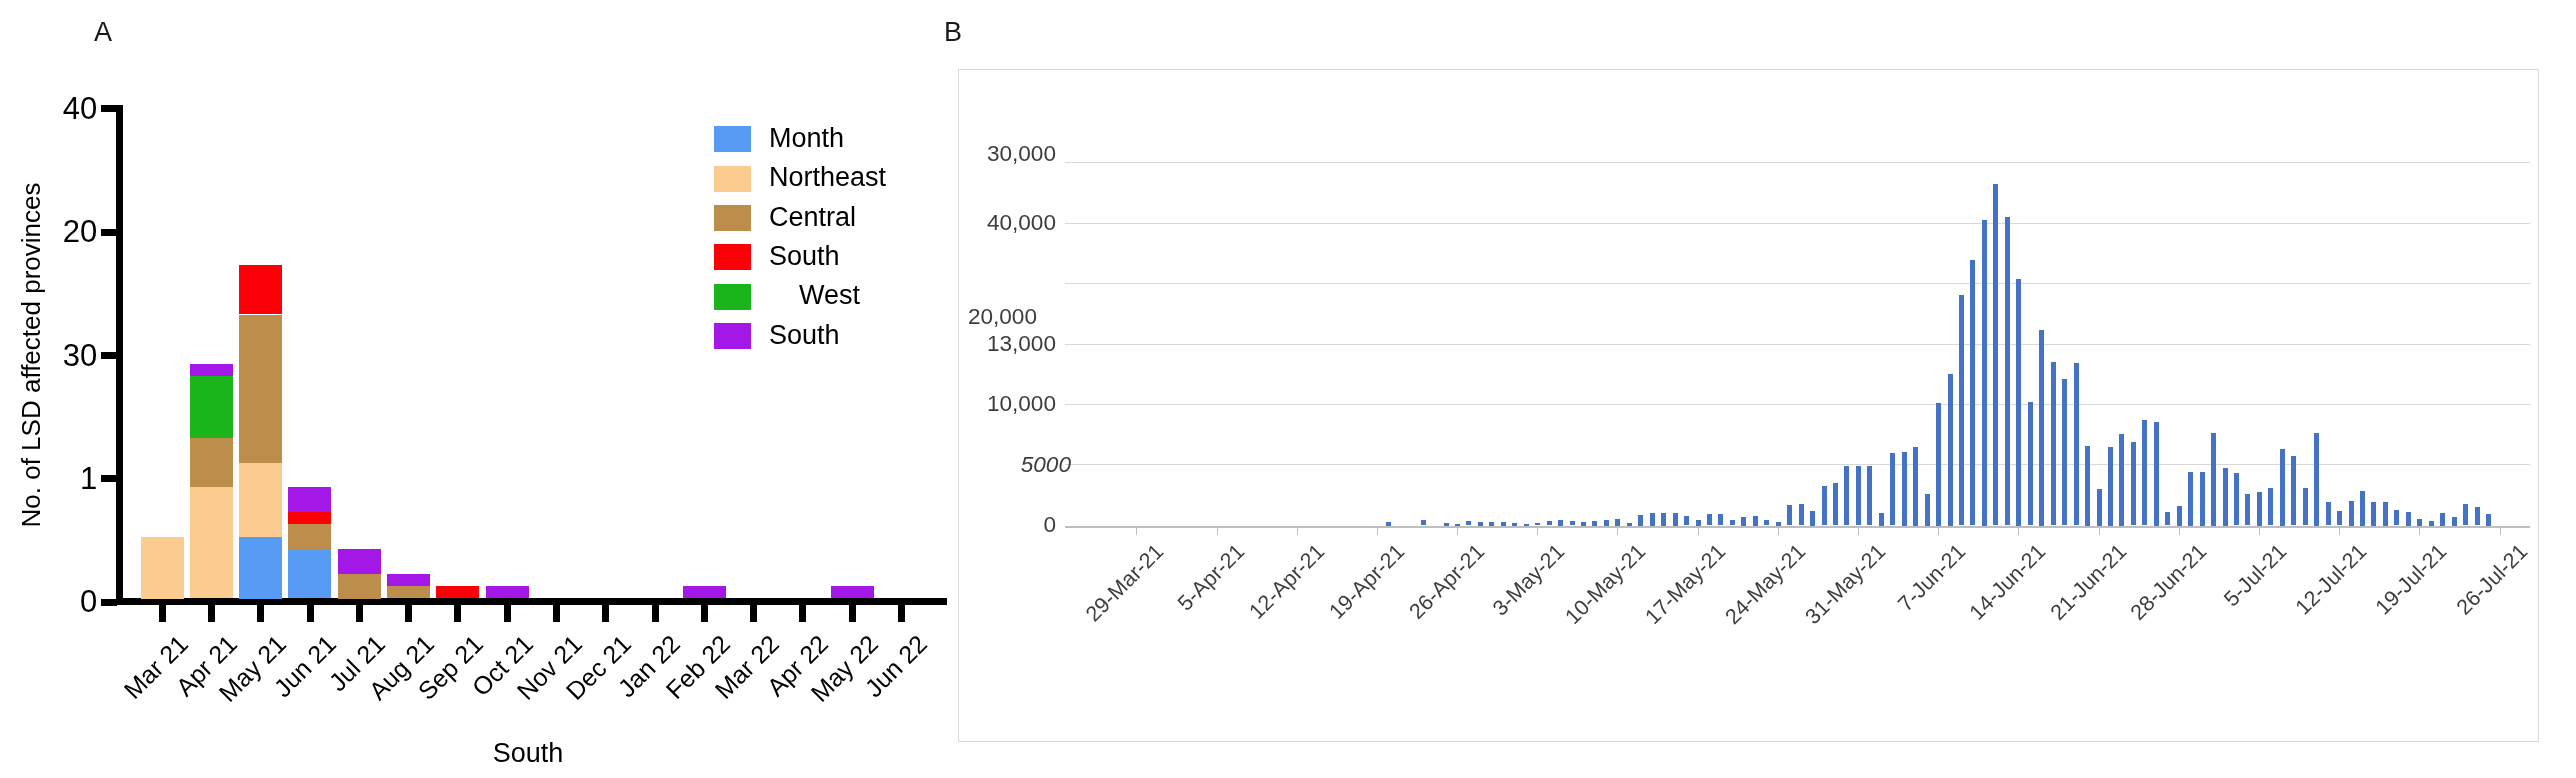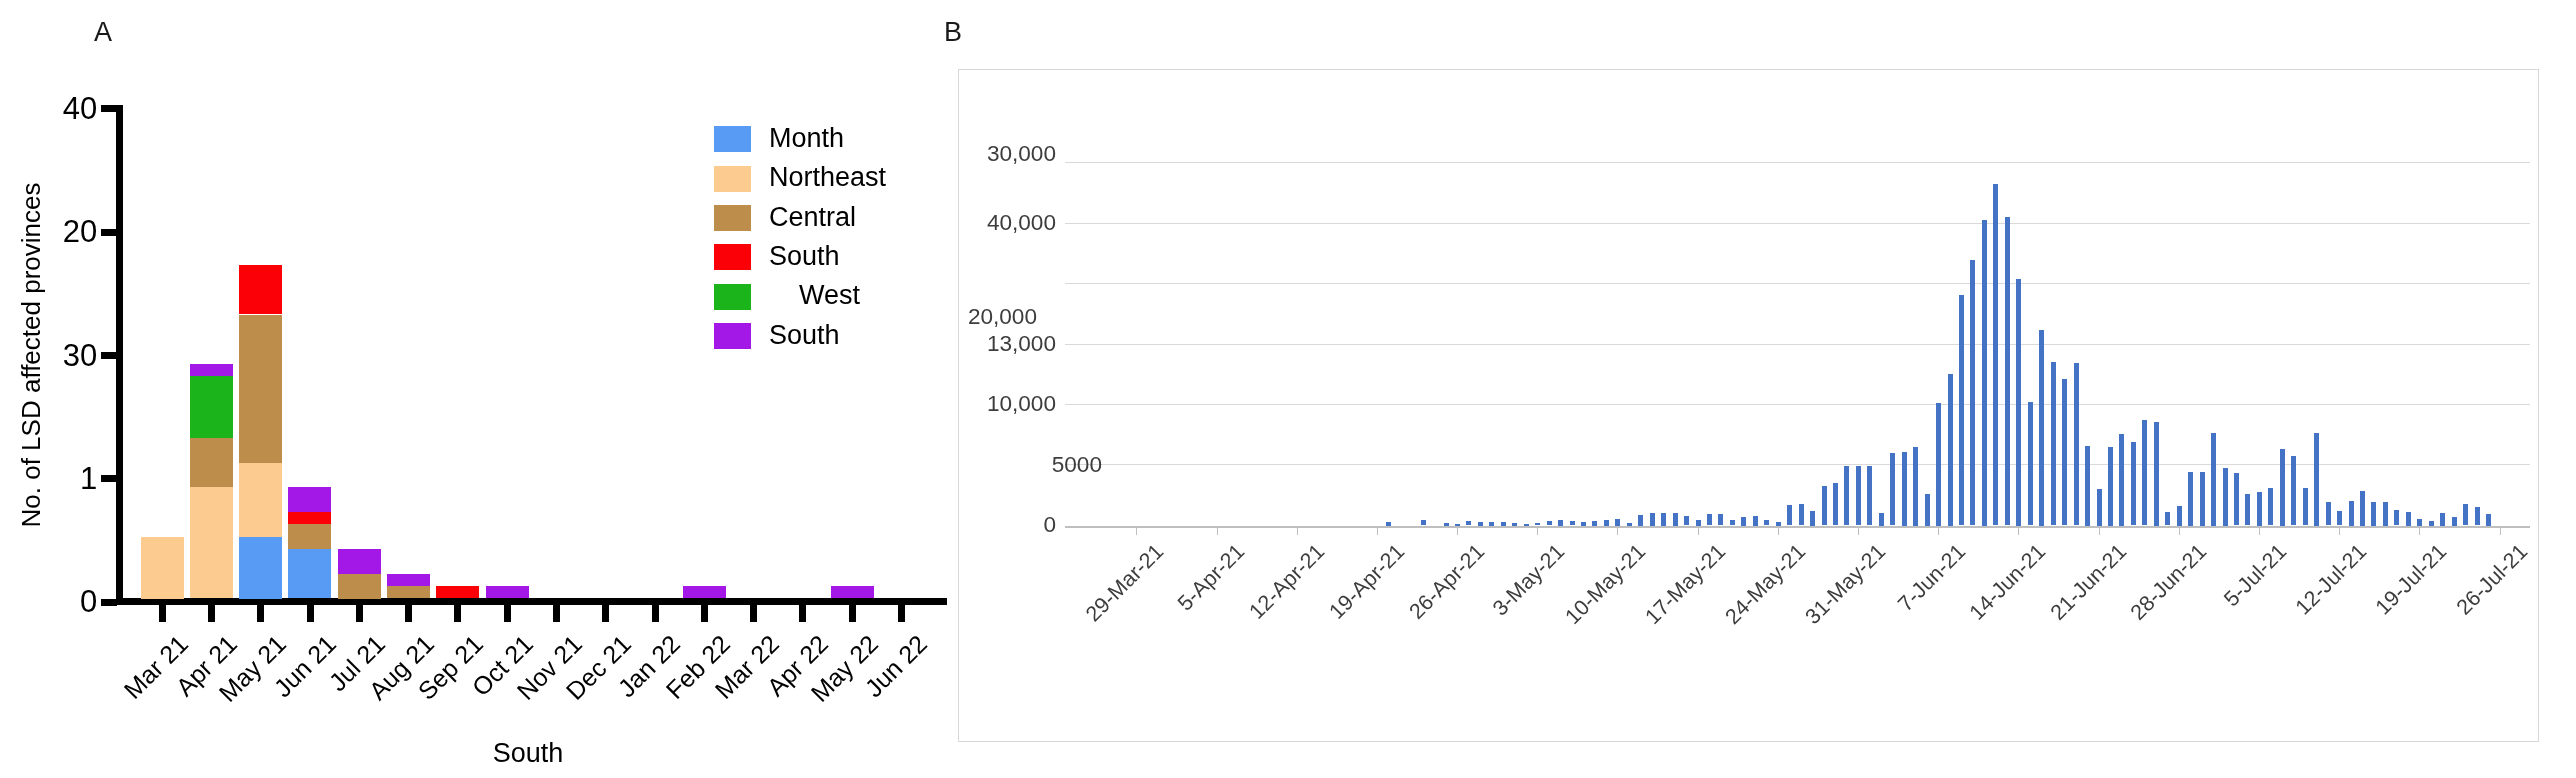--- a/index.html
+++ b/index.html
@@ -130,21 +130,21 @@
     <div class="pb-ylab" style="left: 937px; top: 142px;">30,000</div>
     <div class="pb-grid" style="left: 1065px; top: 223px; width: 1465px;"></div>
     <div class="pb-ylab" style="left: 937px; top: 211px;">40,000</div>
     <div class="pb-grid" style="left: 1065px; top: 283px; width: 1465px;"></div>
     <div class="pb-ylab" style="left: 918px; top: 271px; margin-top: 34px;">20,000</div>
     <div class="pb-grid" style="left: 1065px; top: 344px; width: 1465px;"></div>
     <div class="pb-ylab" style="left: 937px; top: 332px;">13,000</div>
     <div class="pb-grid" style="left: 1065px; top: 404px; width: 1465px;"></div>
     <div class="pb-ylab" style="left: 937px; top: 392px;">10,000</div>
     <div class="pb-grid" style="left: 1065px; top: 464px; width: 1465px;"></div>
-    <div class="pb-ylab" style="left: 983px; top: 453px;">5000</div>
+    <div class="pb-ylab" style="left: 952px; top: 453px; font-style: italic;">5000</div>
     <div class="pb-base" style="left: 1065px; top: 526px; width: 1465px;"></div>
     <div class="pb-ylab" style="left: 937px; top: 513px;">0</div>
     <div class="pb-tick" style="left: 1136px; top: 527px;"></div>
     <div class="pb-xlab" style="left: 1015px; top: 540px;">29-Mar-21</div>
     <div class="pb-tick" style="left: 1217px; top: 527px;"></div>
     <div class="pb-xlab" style="left: 1096px; top: 540px;">5-Apr-21</div>
     <div class="pb-tick" style="left: 1297px; top: 527px;"></div>
     <div class="pb-xlab" style="left: 1176px; top: 540px;">12-Apr-21</div>
     <div class="pb-tick" style="left: 1377px; top: 527px;"></div>
     <div class="pb-xlab" style="left: 1256px; top: 540px;">19-Apr-21</div>

